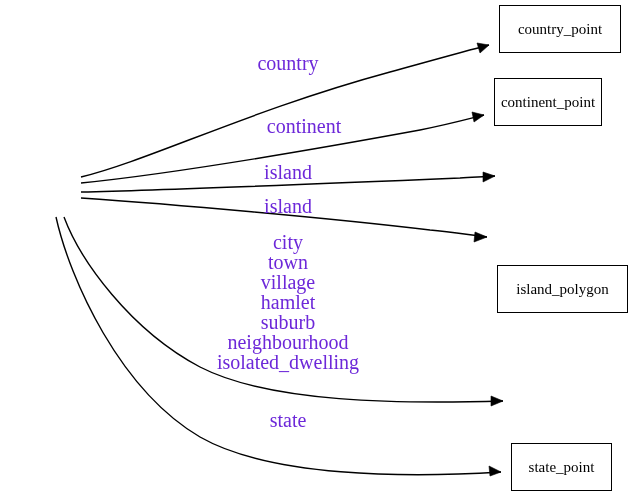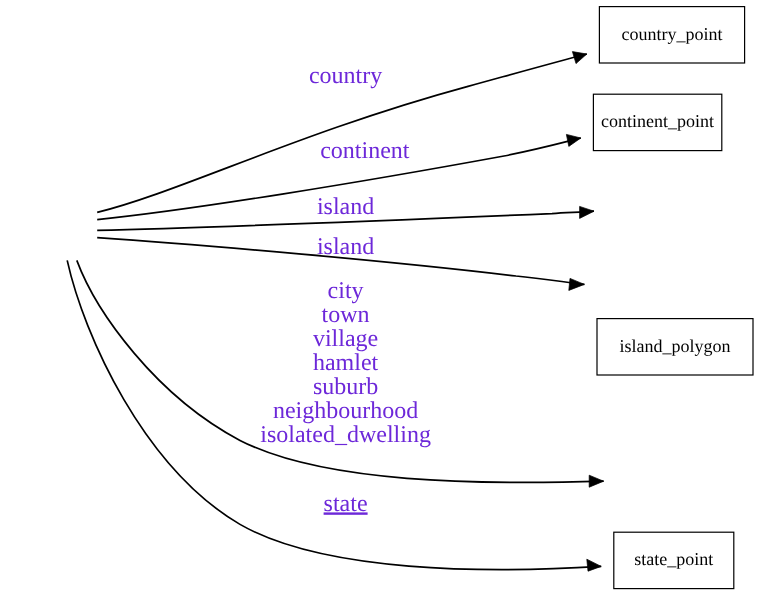--- a/index.html
+++ b/index.html
@@ -124,15 +124,15 @@
   <div class="edge-label" style="left:288px; top:206px;">island</div>
 
   <div class="edge-label" style="left:288px; top:302px;">city
 town
 village
 hamlet
 suburb
 neighbourhood
 isolated_dwelling</div>
 
-  <div class="edge-label" style="left:288px; top:420px;text-decoration:underline;">state</div>
+  <div class="edge-label" style="left:288px; top:420px;">state</div>
 
 </div>
 
 </body></html>

